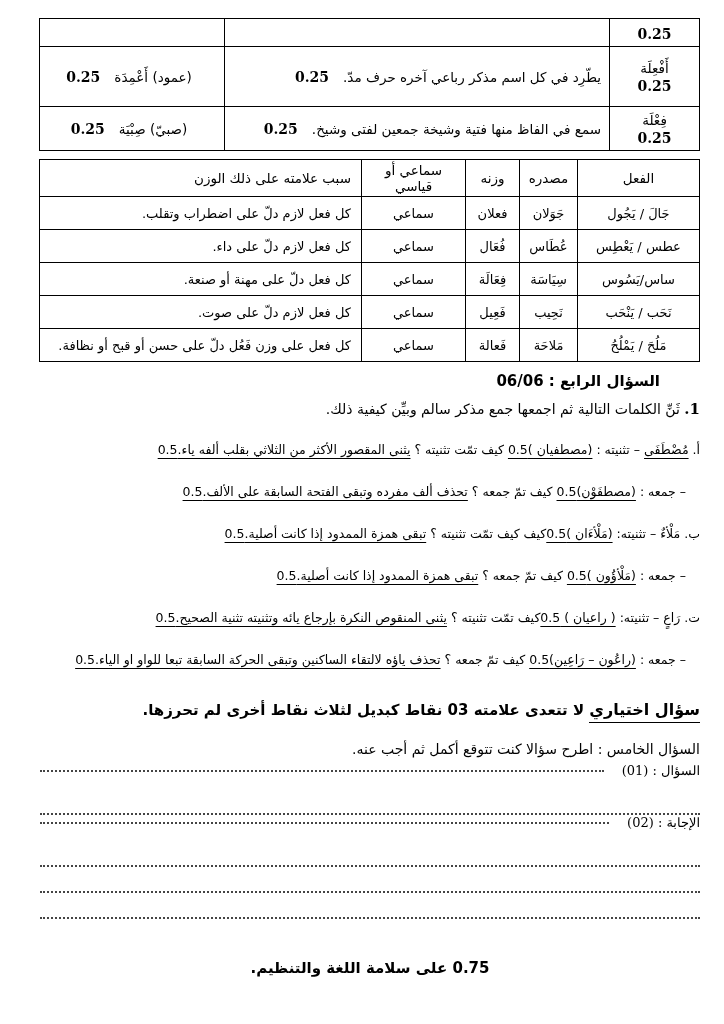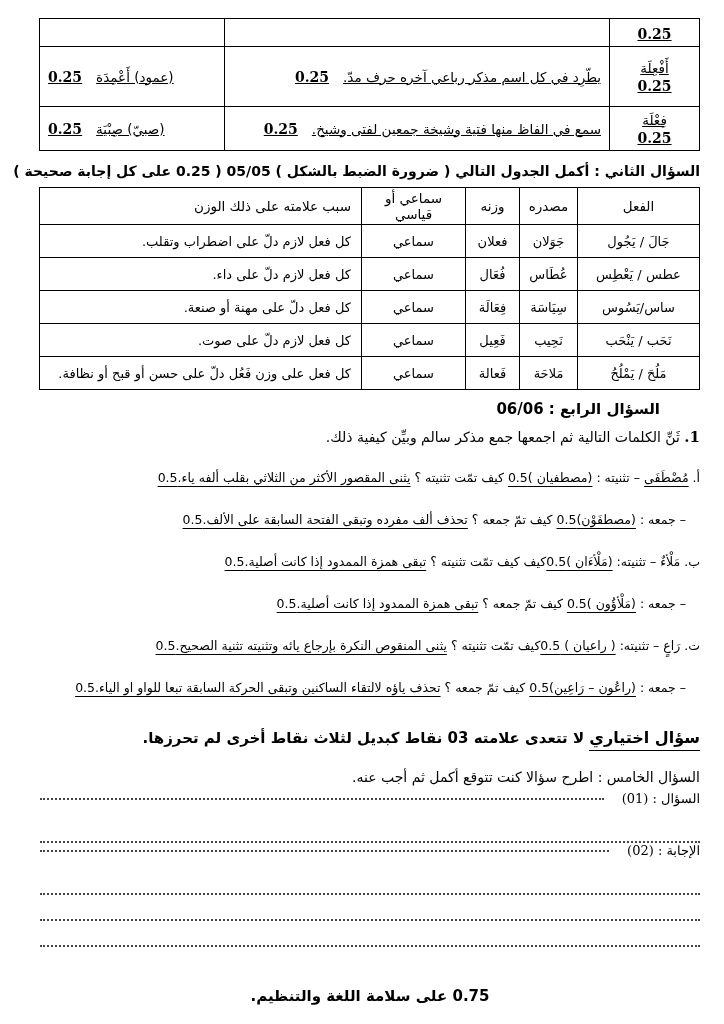--- a/index.html
+++ b/index.html
@@ -7,29 +7,29 @@
     width:724px;height:1024px;box-sizing:border-box;
     direction:rtl;unicode-bidi:embed;
     padding:18px 24px 0 40px;
     font-family:"DejaVu Sans",sans-serif;color:#000;background:#fff;
     overflow:hidden;
   }
   table{border-collapse:collapse;width:660px;table-layout:fixed;}
   td,th{border:1px solid #000;overflow:hidden;}
   .score{font-weight:bold;font-family:"DejaVu Serif",serif;font-size:14px;margin-inline-start:14px;}
   
-  .t1{font-size:13.5px;text-decoration:underline;}
+  .t1{font-size:13.5px;}
   .t1 td{padding:2px 8px;vertical-align:middle;}
   .t1 tr:nth-child(1){height:28px;}
   .t1 tr:nth-child(2){height:60px;}
   .t1 tr:nth-child(3){height:44px;}
   .t1 .form-cell{text-align:center;}
   .t1 .form-cell .score{margin-inline-start:0;display:block;margin-top:2px;}
   .t1 .rule-cell{text-align:right;}
-  .t1 .example-cell{text-align:left;padding-right:14px;}
+  .t1 .example-cell{text-align:center;padding-right:14px;}
   
   .part-title{margin-top:12px;font-size:15px;font-weight:bold;}
   .arrow{font-size:13px;margin-left:6px;}
   .q2-title{margin-top:12px;font-size:14px;font-weight:bold;white-space:nowrap;}
   
   .t2{margin-top:8px;font-size:13px;}
   .t2 th{font-weight:normal;font-size:13.5px;}
   .t2 td,.t2 th{padding:2px 6px;height:28px;text-align:center;vertical-align:middle;}
   .t2 .cause{text-align:right;padding-right:10px;}
   
@@ -96,21 +96,20 @@
         <span>سمع في الفاظ منها فتية وشيخة جمعين لفتى وشيخ.</span><span class="score">0.25</span>
       </td>
       <td class="example-cell">
         <span>(صبيّ) صِبْيَة</span><span class="score">0.25</span>
       </td>
     </tr>
   </tbody>
     </table>
 
 
-  <div class="q2-title">السؤال الثاني : أكمل الجدول التالي ( ضرورة الضبط بالشكل ) 05/05    ( 0.25 على كل إجابة صحيحة )</div>
 
   <table class="t2">
     <colgroup>
         <col style="width:122px">
         <col style="width:58px">
         <col style="width:54px">
         <col style="width:104px">
         <col style="width:322px">
       </colgroup>
     <tbody>

